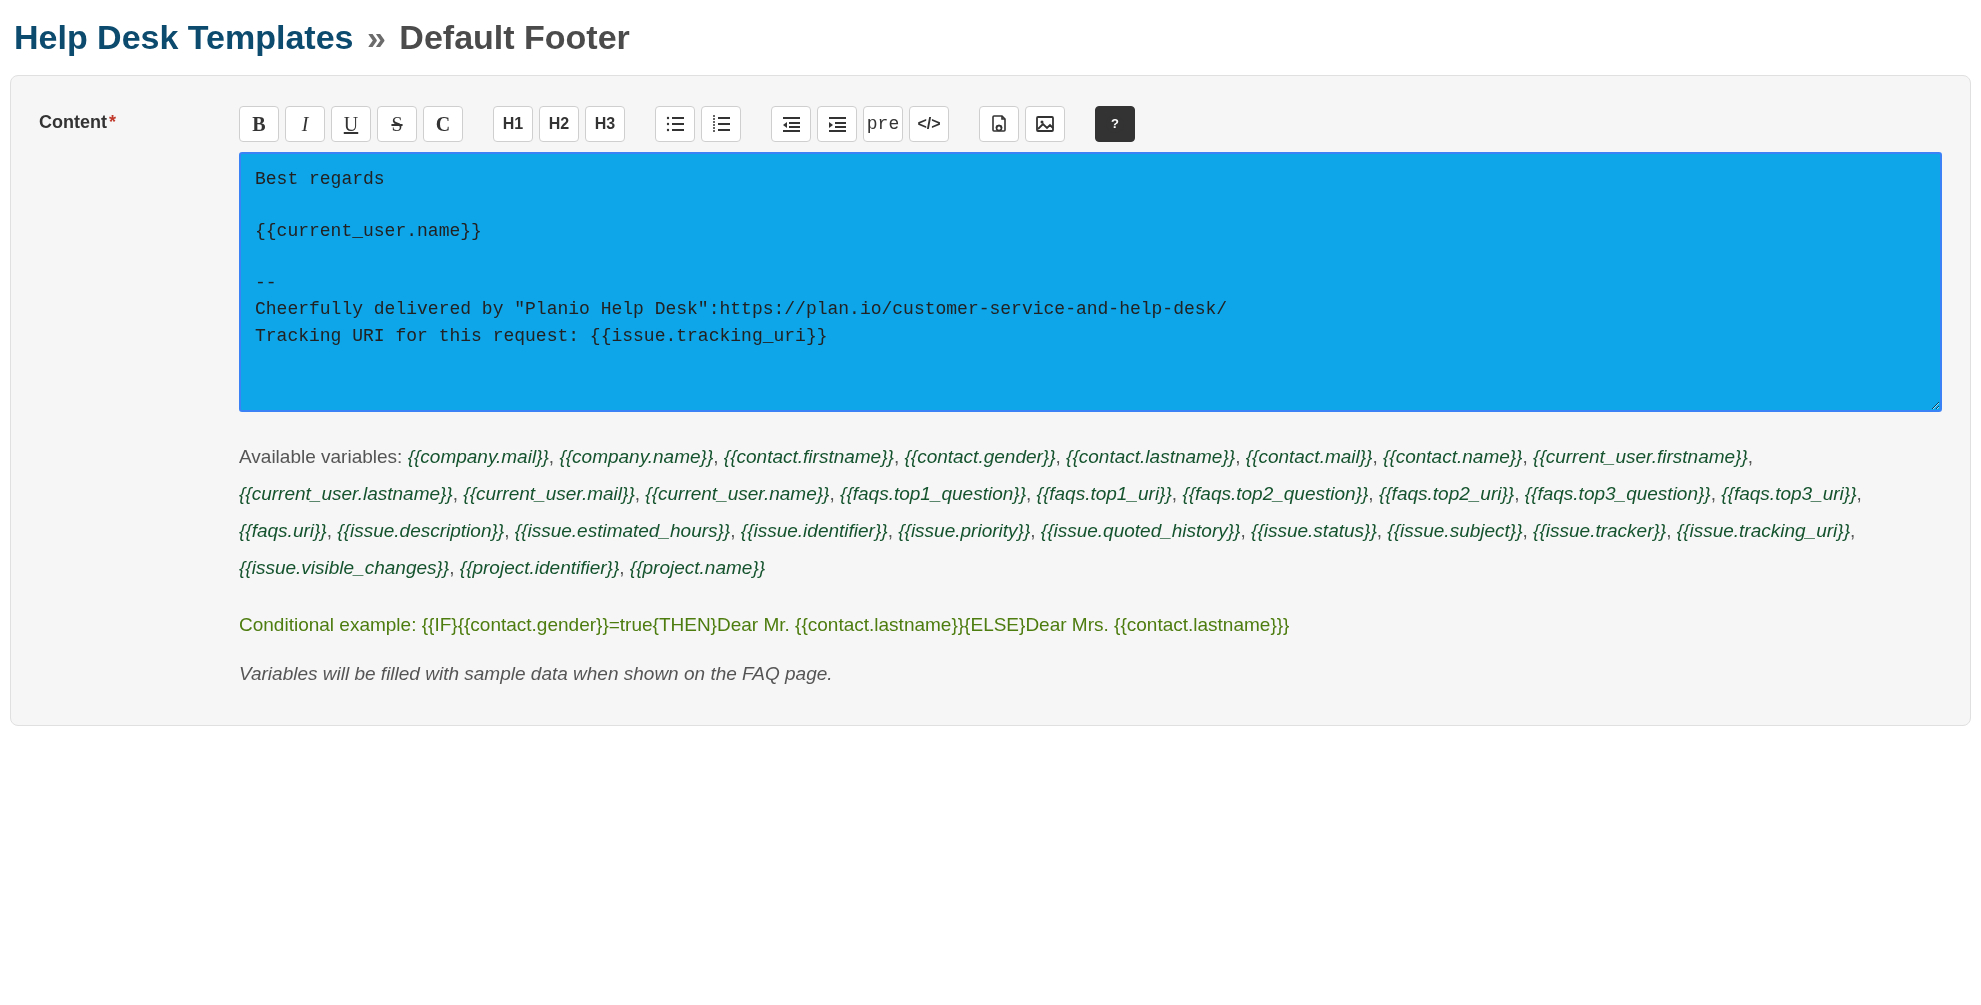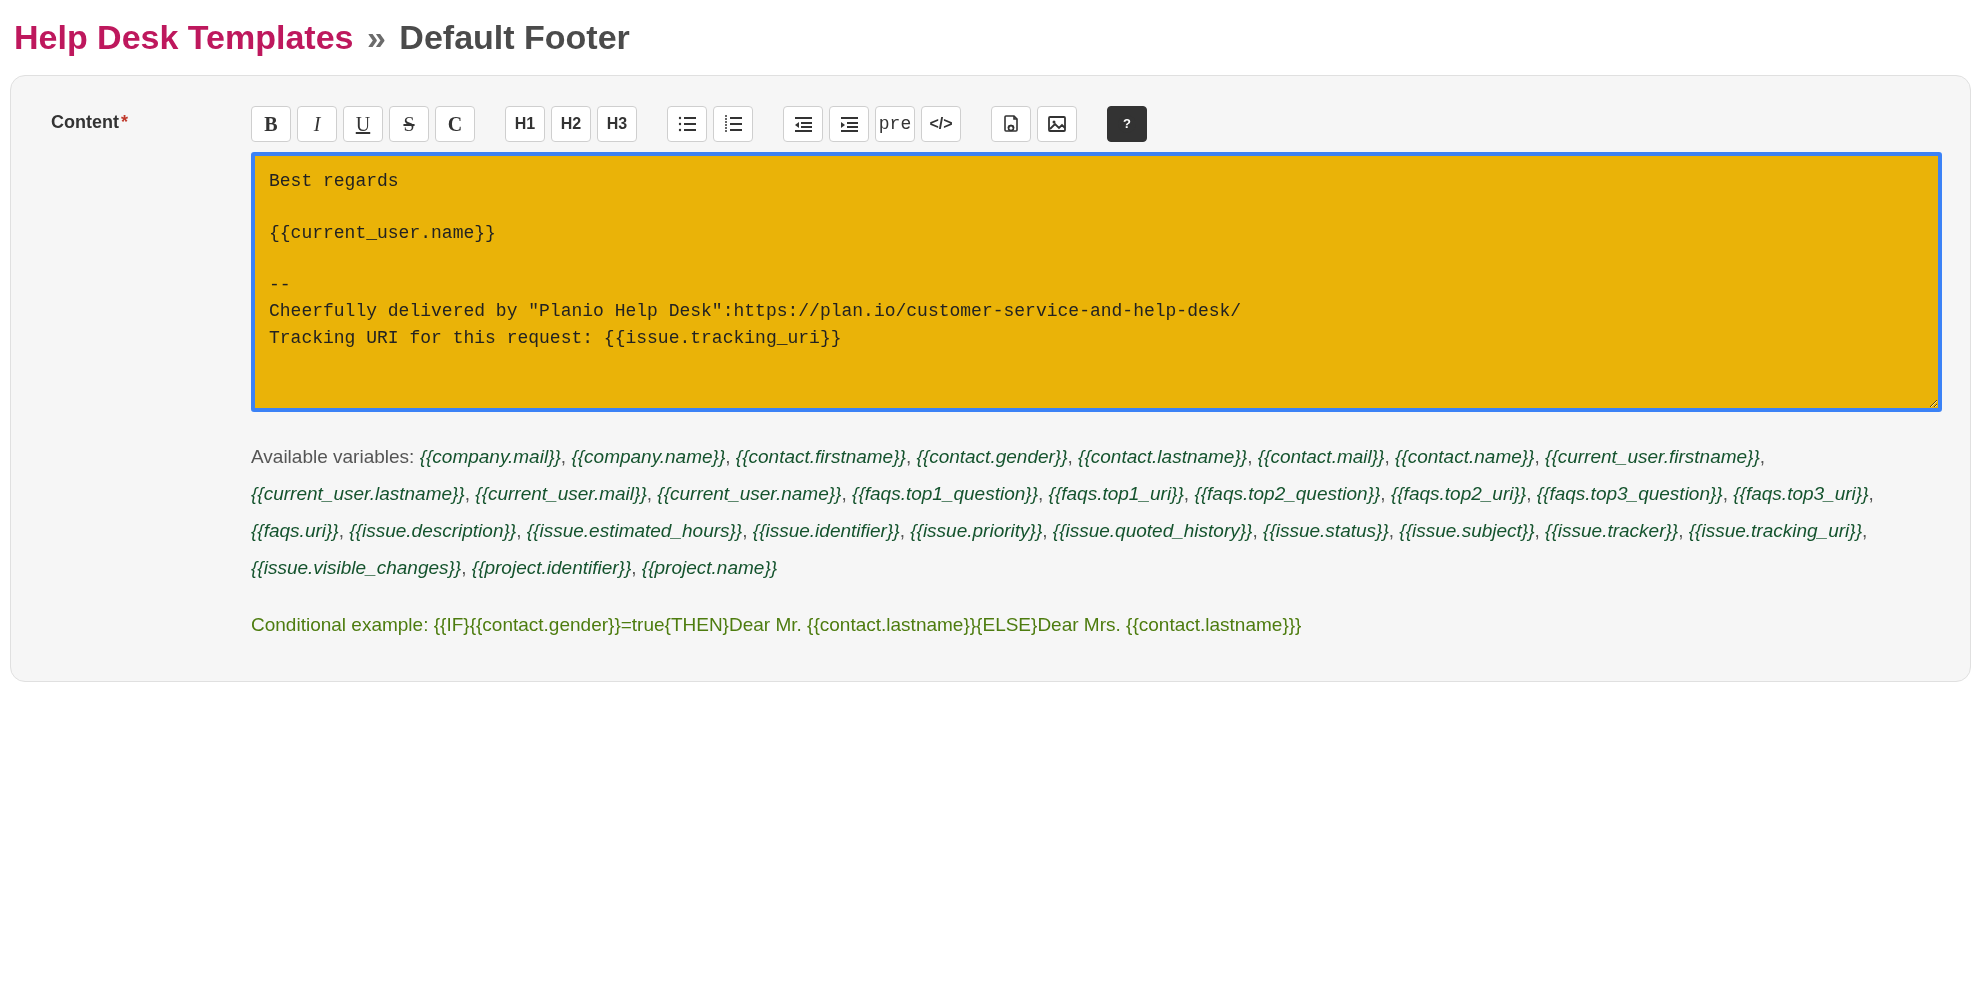--- a/index.html
+++ b/index.html
@@ -10,33 +10,33 @@
     background: #fff;
     color: #333;
   }
   h1.page-title {
     font-size: 34px;
     font-weight: 700;
     margin: 8px 4px 18px 4px;
     color: #4b4b4b;
   }
   h1.page-title a {
-    color: #be185d;
+    color: #0c4a6e;
     text-decoration: none;
   }
   h1.page-title .sep {
     color: #6b6b6b;
     font-weight: 700;
     padding: 0 4px;
   }
   .panel {
     background: #f6f6f6;
     border: 1px solid #e0e0e0;
-    border-radius: 15px;
-    padding: 30px 28px 40px 40px;
+    border-radius: 8px;
+    padding: 30px 28px 40px 28px;
   }
   .field-row {
     display: flex;
     align-items: flex-start;
   }
   .field-label {
     width: 200px;
     flex: 0 0 200px;
     font-size: 18px;
     font-weight: 700;
@@ -78,23 +78,23 @@
   .tb-btn.mono { font-family: "Courier New", monospace; font-size:18px; font-weight:400; }
   .tb-spacer { width: 18px; display:inline-block; }
   
   .content-textarea {
     width: 100%;
     min-height: 260px;
     font-family: "Courier New", Consolas, monospace;
     font-size: 18px;
     line-height: 1.45;
     padding: 12px 14px;
-    border: 4px solid #3b82f6;
+    border: 2px solid #3b82f6;
     border-radius: 3px;
-    background: #eab308;
+    background: #0ea5e9;
     color: #222;
     resize: vertical;
     outline: none;
   }
   
   .hint {
     font-size: 19px;
     color: #555;
     margin-top: 22px;
     line-height: 1.95;
@@ -233,16 +233,17 @@
 Cheerfully delivered by "Planio Help Desk":https://plan.io/customer-service-and-help-desk/
 Tracking URI for this request: {{issue.tracking_uri}}</textarea>
 
       
       <div class="hint">
         <span>Available variables: </span><span id="var-list"><span class="var">{{company.mail}}</span>, <span class="var">{{company.name}}</span>, <span class="var">{{contact.firstname}}</span>, <span class="var">{{contact.gender}}</span>, <span class="var">{{contact.lastname}}</span>, <span class="var">{{contact.mail}}</span>, <span class="var">{{contact.name}}</span>, <span class="var">{{current_user.firstname}}</span>, <span class="var">{{current_user.lastname}}</span>, <span class="var">{{current_user.mail}}</span>, <span class="var">{{current_user.name}}</span>, <span class="var">{{faqs.top1_question}}</span>, <span class="var">{{faqs.top1_uri}}</span>, <span class="var">{{faqs.top2_question}}</span>, <span class="var">{{faqs.top2_uri}}</span>, <span class="var">{{faqs.top3_question}}</span>, <span class="var">{{faqs.top3_uri}}</span>, <span class="var">{{faqs.uri}}</span>, <span class="var">{{issue.description}}</span>, <span class="var">{{issue.estimated_hours}}</span>, <span class="var">{{issue.identifier}}</span>, <span class="var">{{issue.priority}}</span>, <span class="var">{{issue.quoted_history}}</span>, <span class="var">{{issue.status}}</span>, <span class="var">{{issue.subject}}</span>, <span class="var">{{issue.tracker}}</span>, <span class="var">{{issue.tracking_uri}}</span>, <span class="var">{{issue.visible_changes}}</span>, <span class="var">{{project.identifier}}</span>, <span class="var">{{project.name}}</span></span>
       </div>
 
       <div class="hint-plain">Conditional example: {{IF}{{contact.gender}}=true{THEN}Dear Mr. {{contact.lastname}}{ELSE}Dear Mrs. {{contact.lastname}}}</div>
 
+      <div class="hint-italic">Variables will be filled with sample data when shown on the FAQ page.</div>
 
     </div>
   </div>
 </div>
 
 </body></html>

